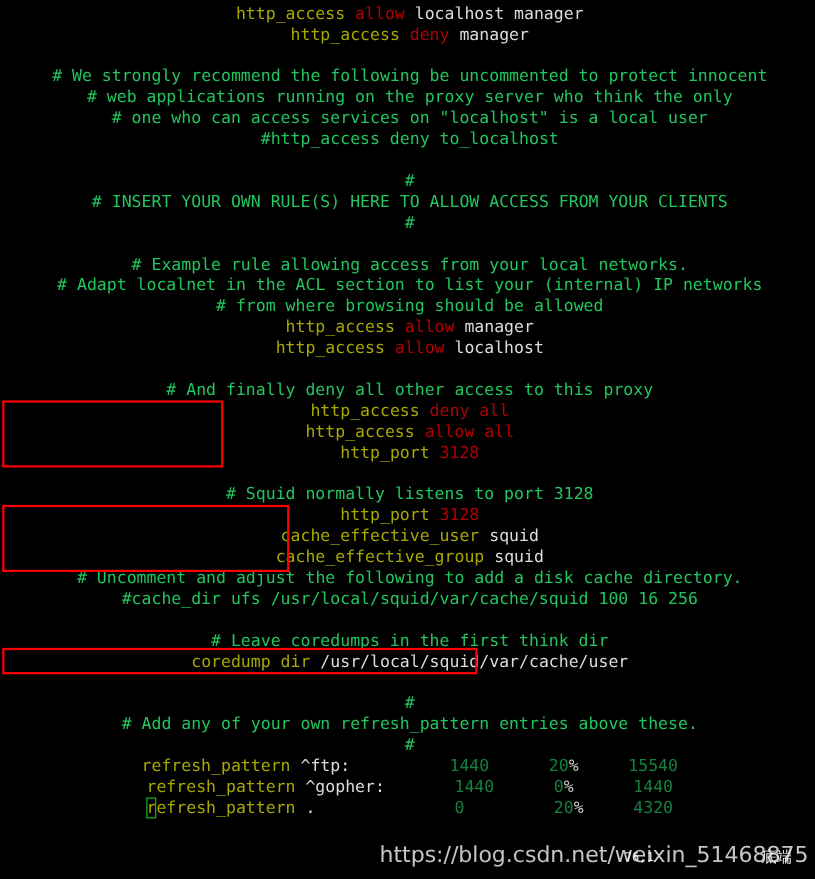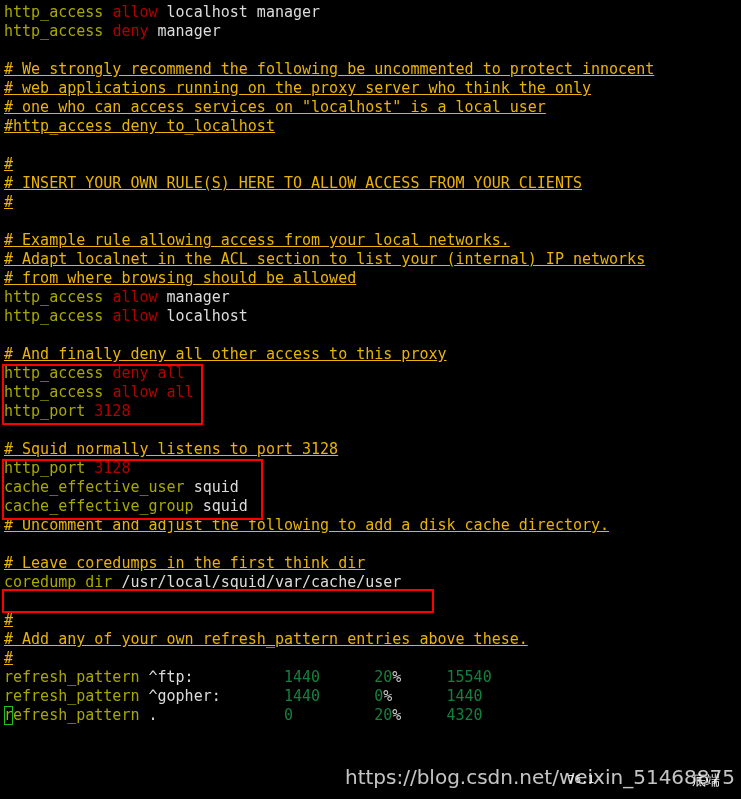--- a/index.html
+++ b/index.html
@@ -28,23 +28,24 @@
     padding-top: 3px;
     box-sizing: border-box;
   }
   .line {
     height: 19px;
     line-height: 19px;
     white-space: pre;
     padding-left: 4px;
     box-sizing: border-box;
     color: #d4d4d4;
+    text-align: center;
   }
   
-  .tok-comment  { color: #eab308; text-decoration: underline; }
+  .tok-comment  { color: #22c55e; }
   .tok-keyword  { color: #a8a800; }
   .tok-action   { color: #b00000; }
   .tok-number   { color: #15803d; }
   .tok-value    { color: #dcdcdc; }
   .tok-pct      { color: #c8c8c8; }
   .tok-plain    { color: #dcdcdc; }
 
   
   .cursor {
     display: inline-block;
@@ -128,20 +129,21 @@
       <div class="line"><span class="tok-comment"># And finally deny all other access to this proxy</span></div>
       <div class="line"><span class="tok-keyword">http_access</span><span class="tok-plain"> </span><span class="tok-action">deny</span><span class="tok-plain"> </span><span class="tok-action">all</span></div>
       <div class="line"><span class="tok-keyword">http_access</span><span class="tok-plain"> </span><span class="tok-action">allow</span><span class="tok-plain"> </span><span class="tok-action">all</span></div>
       <div class="line"><span class="tok-keyword">http_port</span><span class="tok-plain"> </span><span class="tok-action">3128</span></div>
       <div class="line"><span class="tok-plain"> </span></div>
       <div class="line"><span class="tok-comment"># Squid normally listens to port 3128</span></div>
       <div class="line"><span class="tok-keyword">http_port</span><span class="tok-plain"> </span><span class="tok-action">3128</span></div>
       <div class="line"><span class="tok-keyword">cache_effective_user</span><span class="tok-plain"> </span><span class="tok-value">squid</span></div>
       <div class="line"><span class="tok-keyword">cache_effective_group</span><span class="tok-plain"> </span><span class="tok-value">squid</span></div>
       <div class="line"><span class="tok-comment"># Uncomment and adjust the following to add a disk cache directory.</span></div>
+      <div class="line"><span class="tok-comment">#cache_dir ufs /usr/local/squid/var/cache/squid 100 16 256</span></div>
       <div class="line"><span class="tok-plain"> </span></div>
       <div class="line"><span class="tok-comment"># Leave coredumps in the first think dir</span></div>
       <div class="line"><span class="tok-keyword">coredump dir</span><span class="tok-plain"> </span><span class="tok-value">/usr/local/squid/var/cache/user</span></div>
       <div class="line"><span class="tok-plain"> </span></div>
       <div class="line"><span class="tok-comment">#</span></div>
       <div class="line"><span class="tok-comment"># Add any of your own refresh_pattern entries above these.</span></div>
       <div class="line"><span class="tok-comment">#</span></div>
       <div class="line"><span class="tok-keyword">refresh_pattern</span><span class="tok-plain"> </span><span class="tok-value">^ftp:</span><span class="tok-plain">          </span><span class="tok-number">1440</span><span class="tok-plain">      </span><span class="tok-number">20</span><span class="tok-pct">%</span><span class="tok-plain">     </span><span class="tok-number">15540</span></div>
       <div class="line"><span class="tok-keyword">refresh_pattern</span><span class="tok-plain"> </span><span class="tok-value">^gopher:</span><span class="tok-plain">       </span><span class="tok-number">1440</span><span class="tok-plain">      </span><span class="tok-number">0</span><span class="tok-pct">%</span><span class="tok-plain">      </span><span class="tok-number">1440</span></div>
       <div class="line"><span class="cursor">r</span><span class="tok-keyword">efresh_pattern</span><span class="tok-plain"> </span><span class="tok-value">.</span><span class="tok-plain">              </span><span class="tok-number">0</span><span class="tok-plain">         </span><span class="tok-number">20</span><span class="tok-pct">%</span><span class="tok-plain">     </span><span class="tok-number">4320</span></div>

